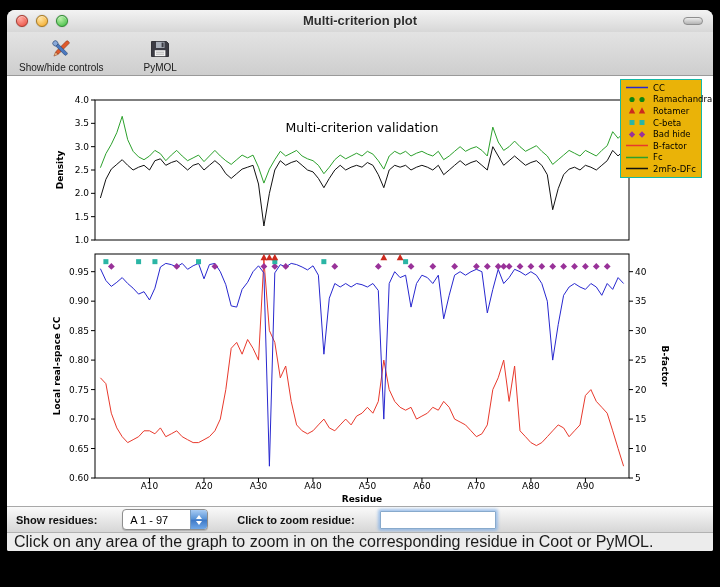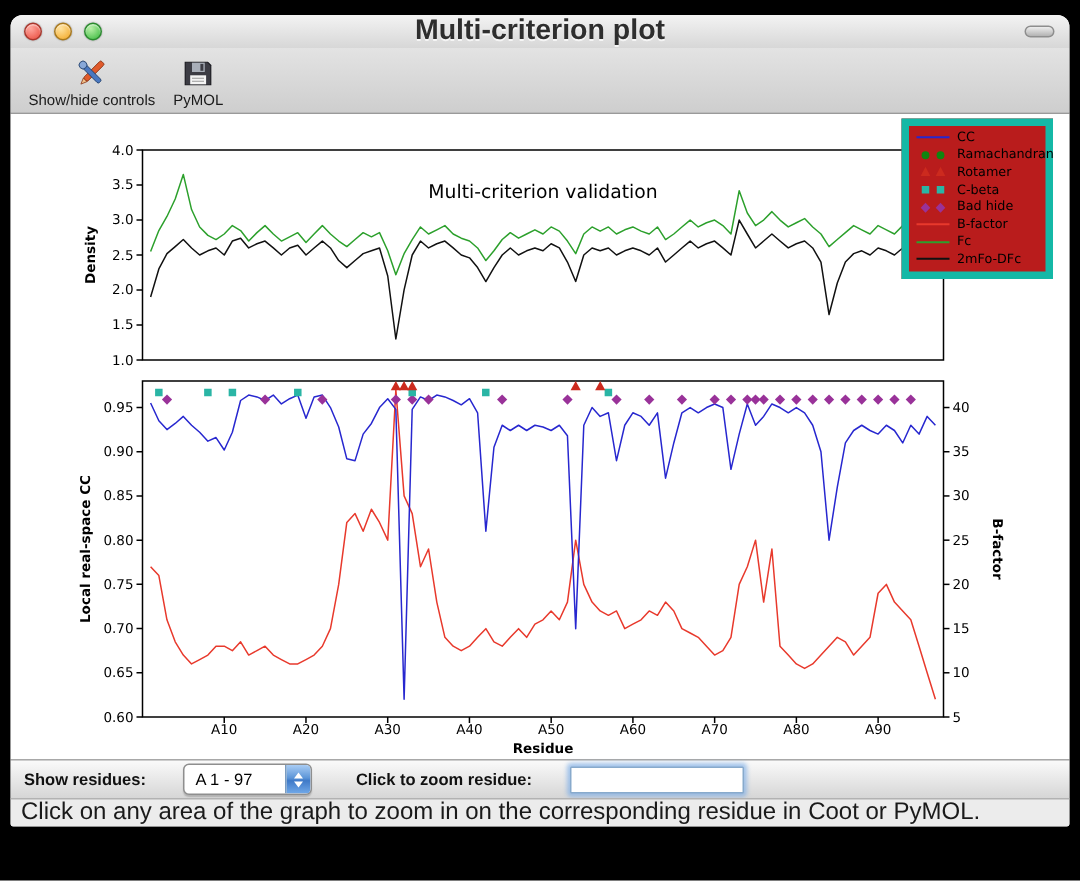--- a/index.html
+++ b/index.html
@@ -3,41 +3,41 @@
 <meta charset="utf-8">
 <style>
   html,body{margin:0;padding:0;}
   body{width:720px;height:587px;background:#000;position:relative;overflow:hidden;
        font-family:"Liberation Sans",sans-serif;}
   .window{position:absolute;left:7px;top:10px;width:706px;height:541px;background:#ececec;
           border-radius:8px 8px 2px 2px;overflow:hidden;box-shadow:0 10px 28px rgba(0,0,0,.75);}
   .titlebar{position:absolute;top:0;left:0;right:0;height:22px;
             background:linear-gradient(#f3f3f3,#d7d7d7);}
   .title{position:absolute;left:0;right:0;top:0;height:22px;line-height:22px;text-align:center;
-         font-size:19px;font-weight:bold;color:#2e2e2e;text-shadow:0 1px 0 rgba(255,255,255,.7);}
+         font-size:13px;font-weight:bold;color:#2e2e2e;text-shadow:0 1px 0 rgba(255,255,255,.7);}
   .lights{position:absolute;left:9px;top:5px;display:flex;gap:8px;}
   .light{width:12px;height:12px;border-radius:50%;box-sizing:border-box;
          box-shadow:inset 0 1px 1px rgba(255,255,255,.55),0 0 1px rgba(0,0,0,.5);}
   .light.close{background:radial-gradient(circle at 35% 30%,#ffa79e,#e8483a);border:1px solid #a8362c;}
   .light.min{background:radial-gradient(circle at 35% 30%,#ffe3a0,#f2a51f);border:1px solid #a8781c;}
   .light.zoom{background:radial-gradient(circle at 35% 30%,#b9f0a8,#35b83a);border:1px solid #2a8a2e;}
   .lozenge{position:absolute;right:10px;top:7px;width:20px;height:8px;border-radius:4px;
            background:linear-gradient(#ededed,#b3b3b3);border:1px solid #8e8e8e;box-sizing:border-box;}
   .toolbar{position:absolute;top:22px;left:0;right:0;height:44px;box-sizing:border-box;
            background:linear-gradient(#e3e3e3,#cecece);border-bottom:1px solid #9a9a9a;
-           display:flex;align-items:flex-start;padding:3px 0 0 8px;gap:4px;}
+           display:flex;align-items:flex-start;padding:3px 0 0 8px;gap:32px;}
   .tool-btn{display:flex;flex-direction:column;align-items:center;gap:1px;padding:1px 4px;border-radius:4px;}
   .tool-icon{height:25px;display:flex;align-items:center;justify-content:center;}
   .tool-label{font-size:10px;color:#1a1a1a;white-space:nowrap;}
   .figure{position:absolute;top:66px;left:0;width:706px;height:430px;background:#fff;}
   .figure svg{display:block;}
   svg text{font-family:"DejaVu Sans",sans-serif;}
   .fig-title{position:absolute;left:88px;width:534px;top:4px;text-align:center;font-size:12.5px;
              color:#000;font-family:"DejaVu Sans",sans-serif;margin-top:40px;}
-  .legend{position:absolute;right:11px;top:3px;width:101px;background:#b91c1c;border:5px solid #14b8a6;
+  .legend{position:absolute;right:11px;top:3px;width:82px;background:#eab308;border:1px solid #14b8a6;
           padding:2px 3px;box-sizing:border-box;}
   .legend-row{display:flex;align-items:center;height:11.6px;gap:3px;}
   .legend-icon{width:26px;height:9px;flex:none;}
   .legend-label{font-size:8.5px;color:#000;font-family:"DejaVu Sans",sans-serif;white-space:nowrap;}
   .controls{position:absolute;top:496px;left:0;right:0;height:26px;box-sizing:border-box;
             background:linear-gradient(#fafafa,#d6d6d6);border-top:1px solid #a8a8a8;
             display:flex;align-items:center;padding-left:9px;gap:25px;}
   .ctl-label{font-size:11px;font-weight:bold;color:#111;}
   .combo{display:inline-flex;height:19px;border:1px solid #8e8e8e;border-radius:4px;overflow:hidden;
          background:#fff;box-shadow:0 1px 1px rgba(0,0,0,.18);}

